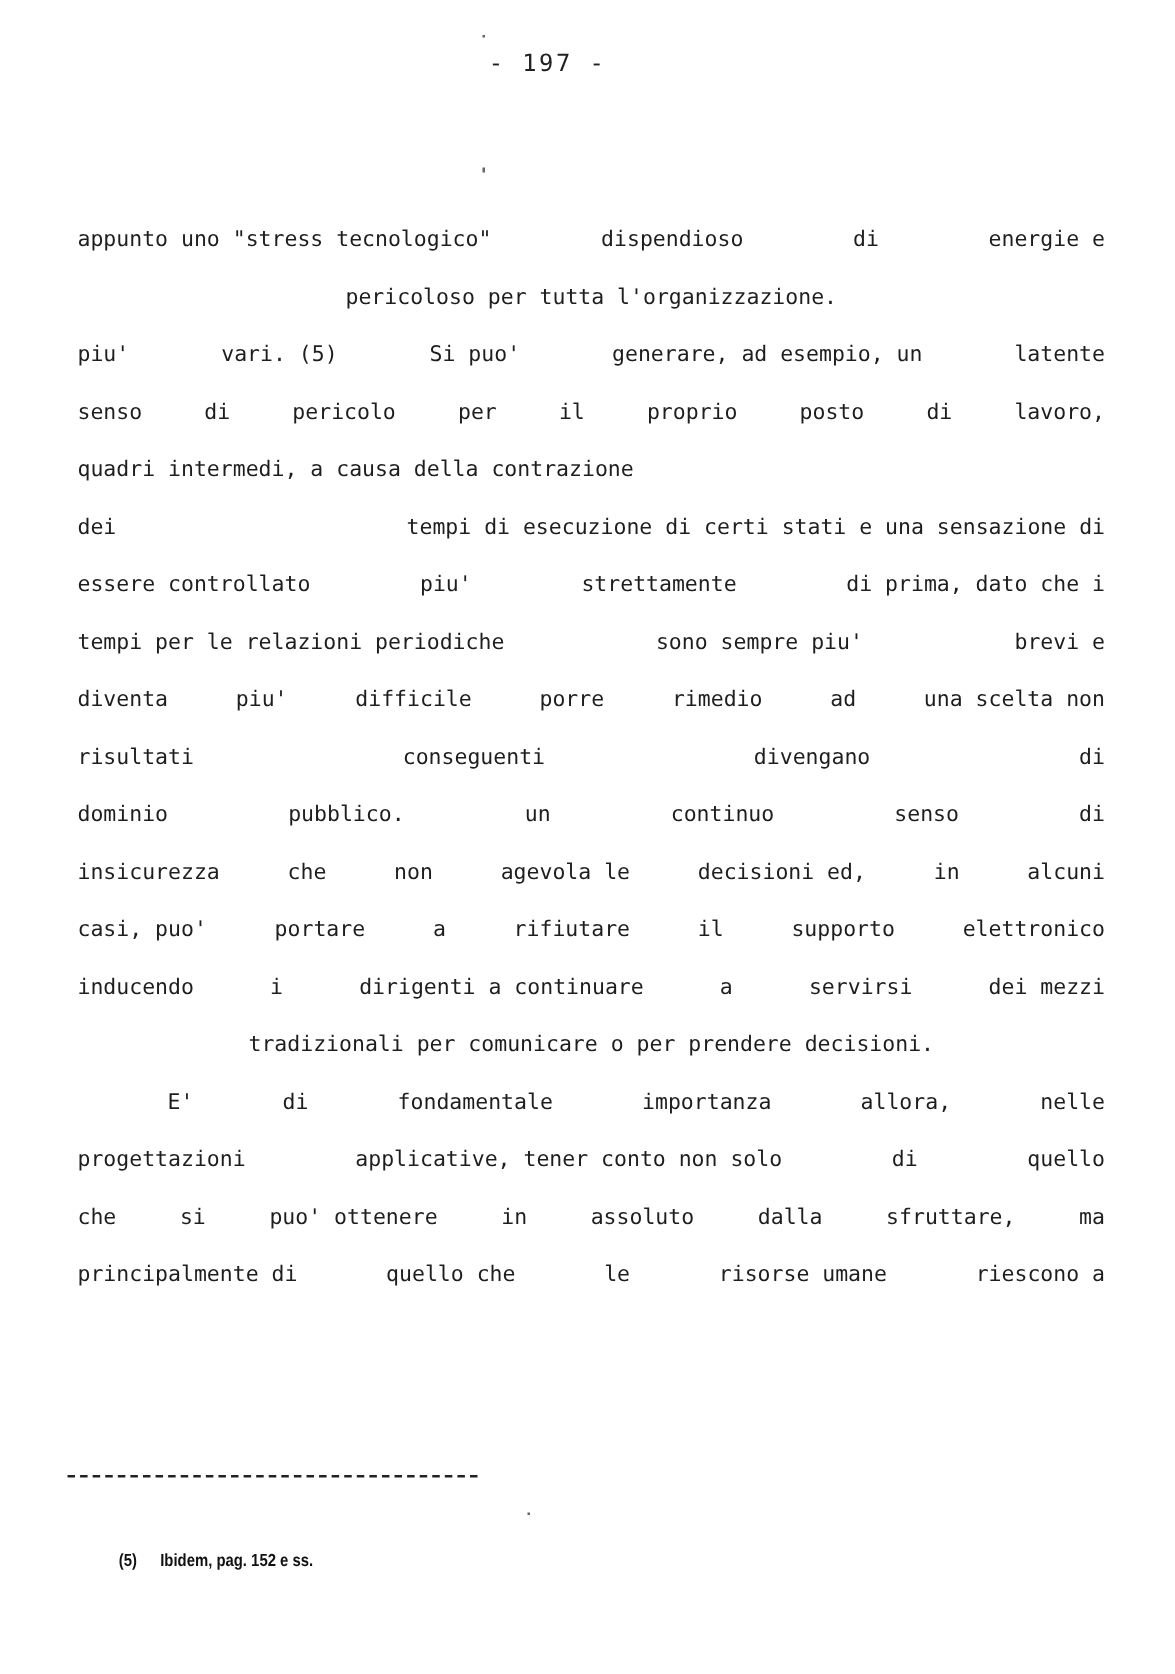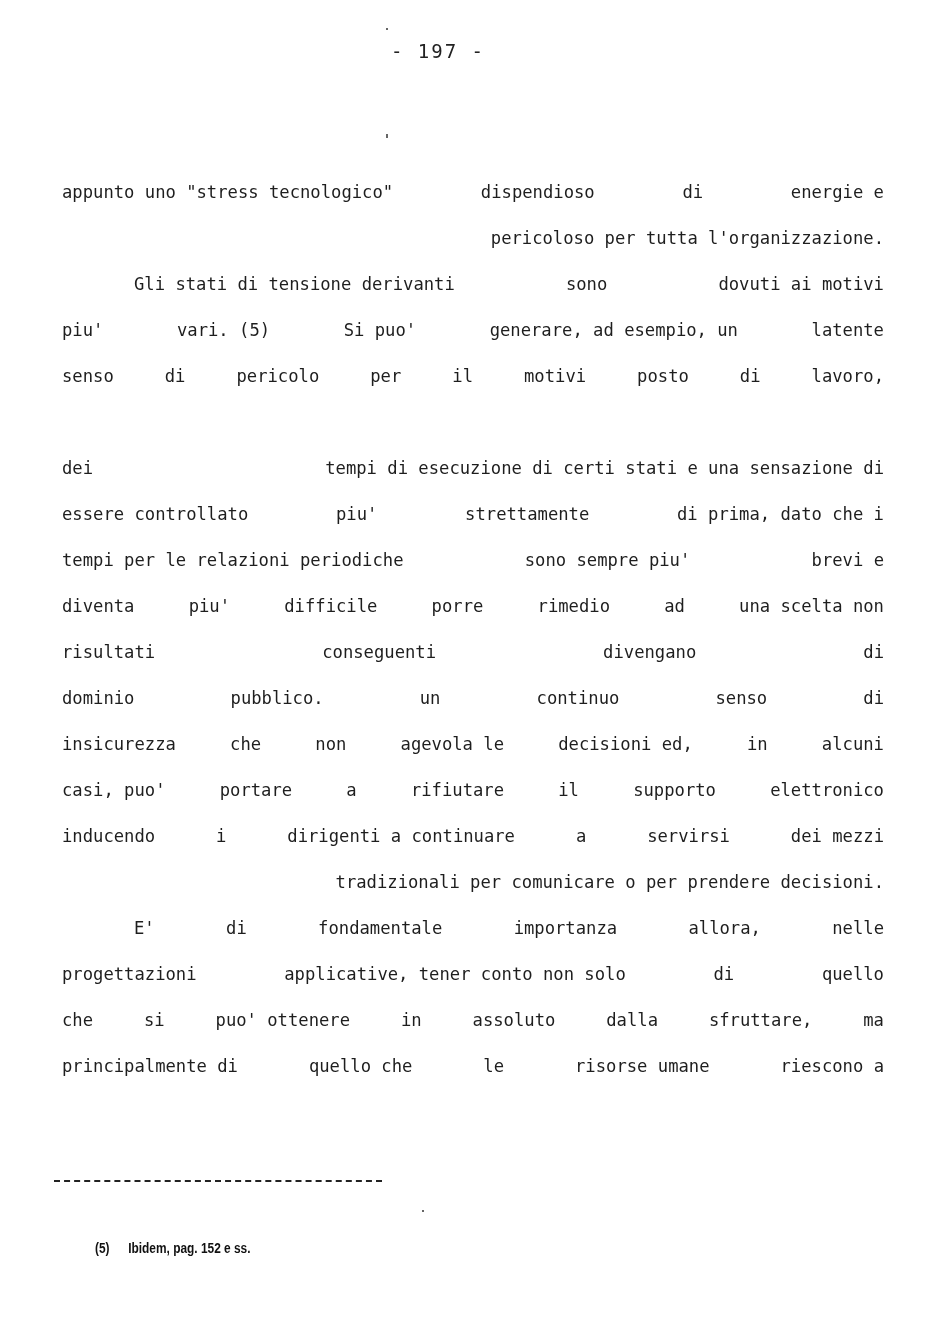--- a/index.html
+++ b/index.html
@@ -9,21 +9,21 @@
     font-family: "DejaVu Sans Mono", monospace; font-size: 19px; letter-spacing: 2px; color: #222;
   }
   .body-text {
     position: absolute; left: 62px; top: 172px; width: 822px;
     font-family: "DejaVu Sans Mono", monospace; font-size: 17.2px; color: #1e1e1e;
   }
   .line {
     height: 46px; line-height: 40px; white-space: nowrap;
     display: flex; justify-content: space-between;
   }
-  .line.last { justify-content: flex-end; }
+  .line.last { justify-content: center; }
   .line.indent { padding-left: 72px; }
   .rule {
     position: absolute; left: 54px; top: 1180px; width: 328px; height: 0;
     border-top: 2px dashed #222;
   }
   .footnote {
     position: absolute; left: 95px; top: 1240px;
     font-family: "Liberation Sans", sans-serif; font-weight: bold; font-size: 14px;
     color: #111; transform: scaleX(0.85); transform-origin: left;
   }
@@ -38,44 +38,40 @@
 <div class="body-text" id="body-text">
     <div class="line">
       <span>appunto uno "stress tecnologico"</span>
       <span>dispendioso</span>
       <span>di</span>
       <span>energie e</span>
     </div>
     <div class="line last">
       <span>pericoloso per tutta l'organizzazione.</span>
     </div>
-    <div class="line indent">
-      <span>Gli stati di tensione derivanti</span>
-      <span>sono</span>
-      <span>dovuti ai motivi</span>
-    </div>
     <div class="line">
       <span>piu'</span>
       <span>vari. (5)</span>
       <span>Si puo'</span>
       <span>generare, ad esempio, un</span>
       <span>latente</span>
     </div>
     <div class="line">
       <span>senso</span>
       <span>di</span>
       <span>pericolo</span>
       <span>per</span>
       <span>il</span>
-      <span>motivi</span>
+      <span>proprio</span>
       <span>posto</span>
       <span>di</span>
       <span>lavoro,</span>
     </div>
     <div class="line">
+      <span>quadri intermedi, a causa della contrazione</span>
     </div>
     <div class="line">
       <span>dei</span>
       <span>tempi di esecuzione di certi stati e una sensazione di</span>
     </div>
     <div class="line">
       <span>essere controllato</span>
       <span>piu'</span>
       <span>strettamente</span>
       <span>di prima, dato che i</span>

